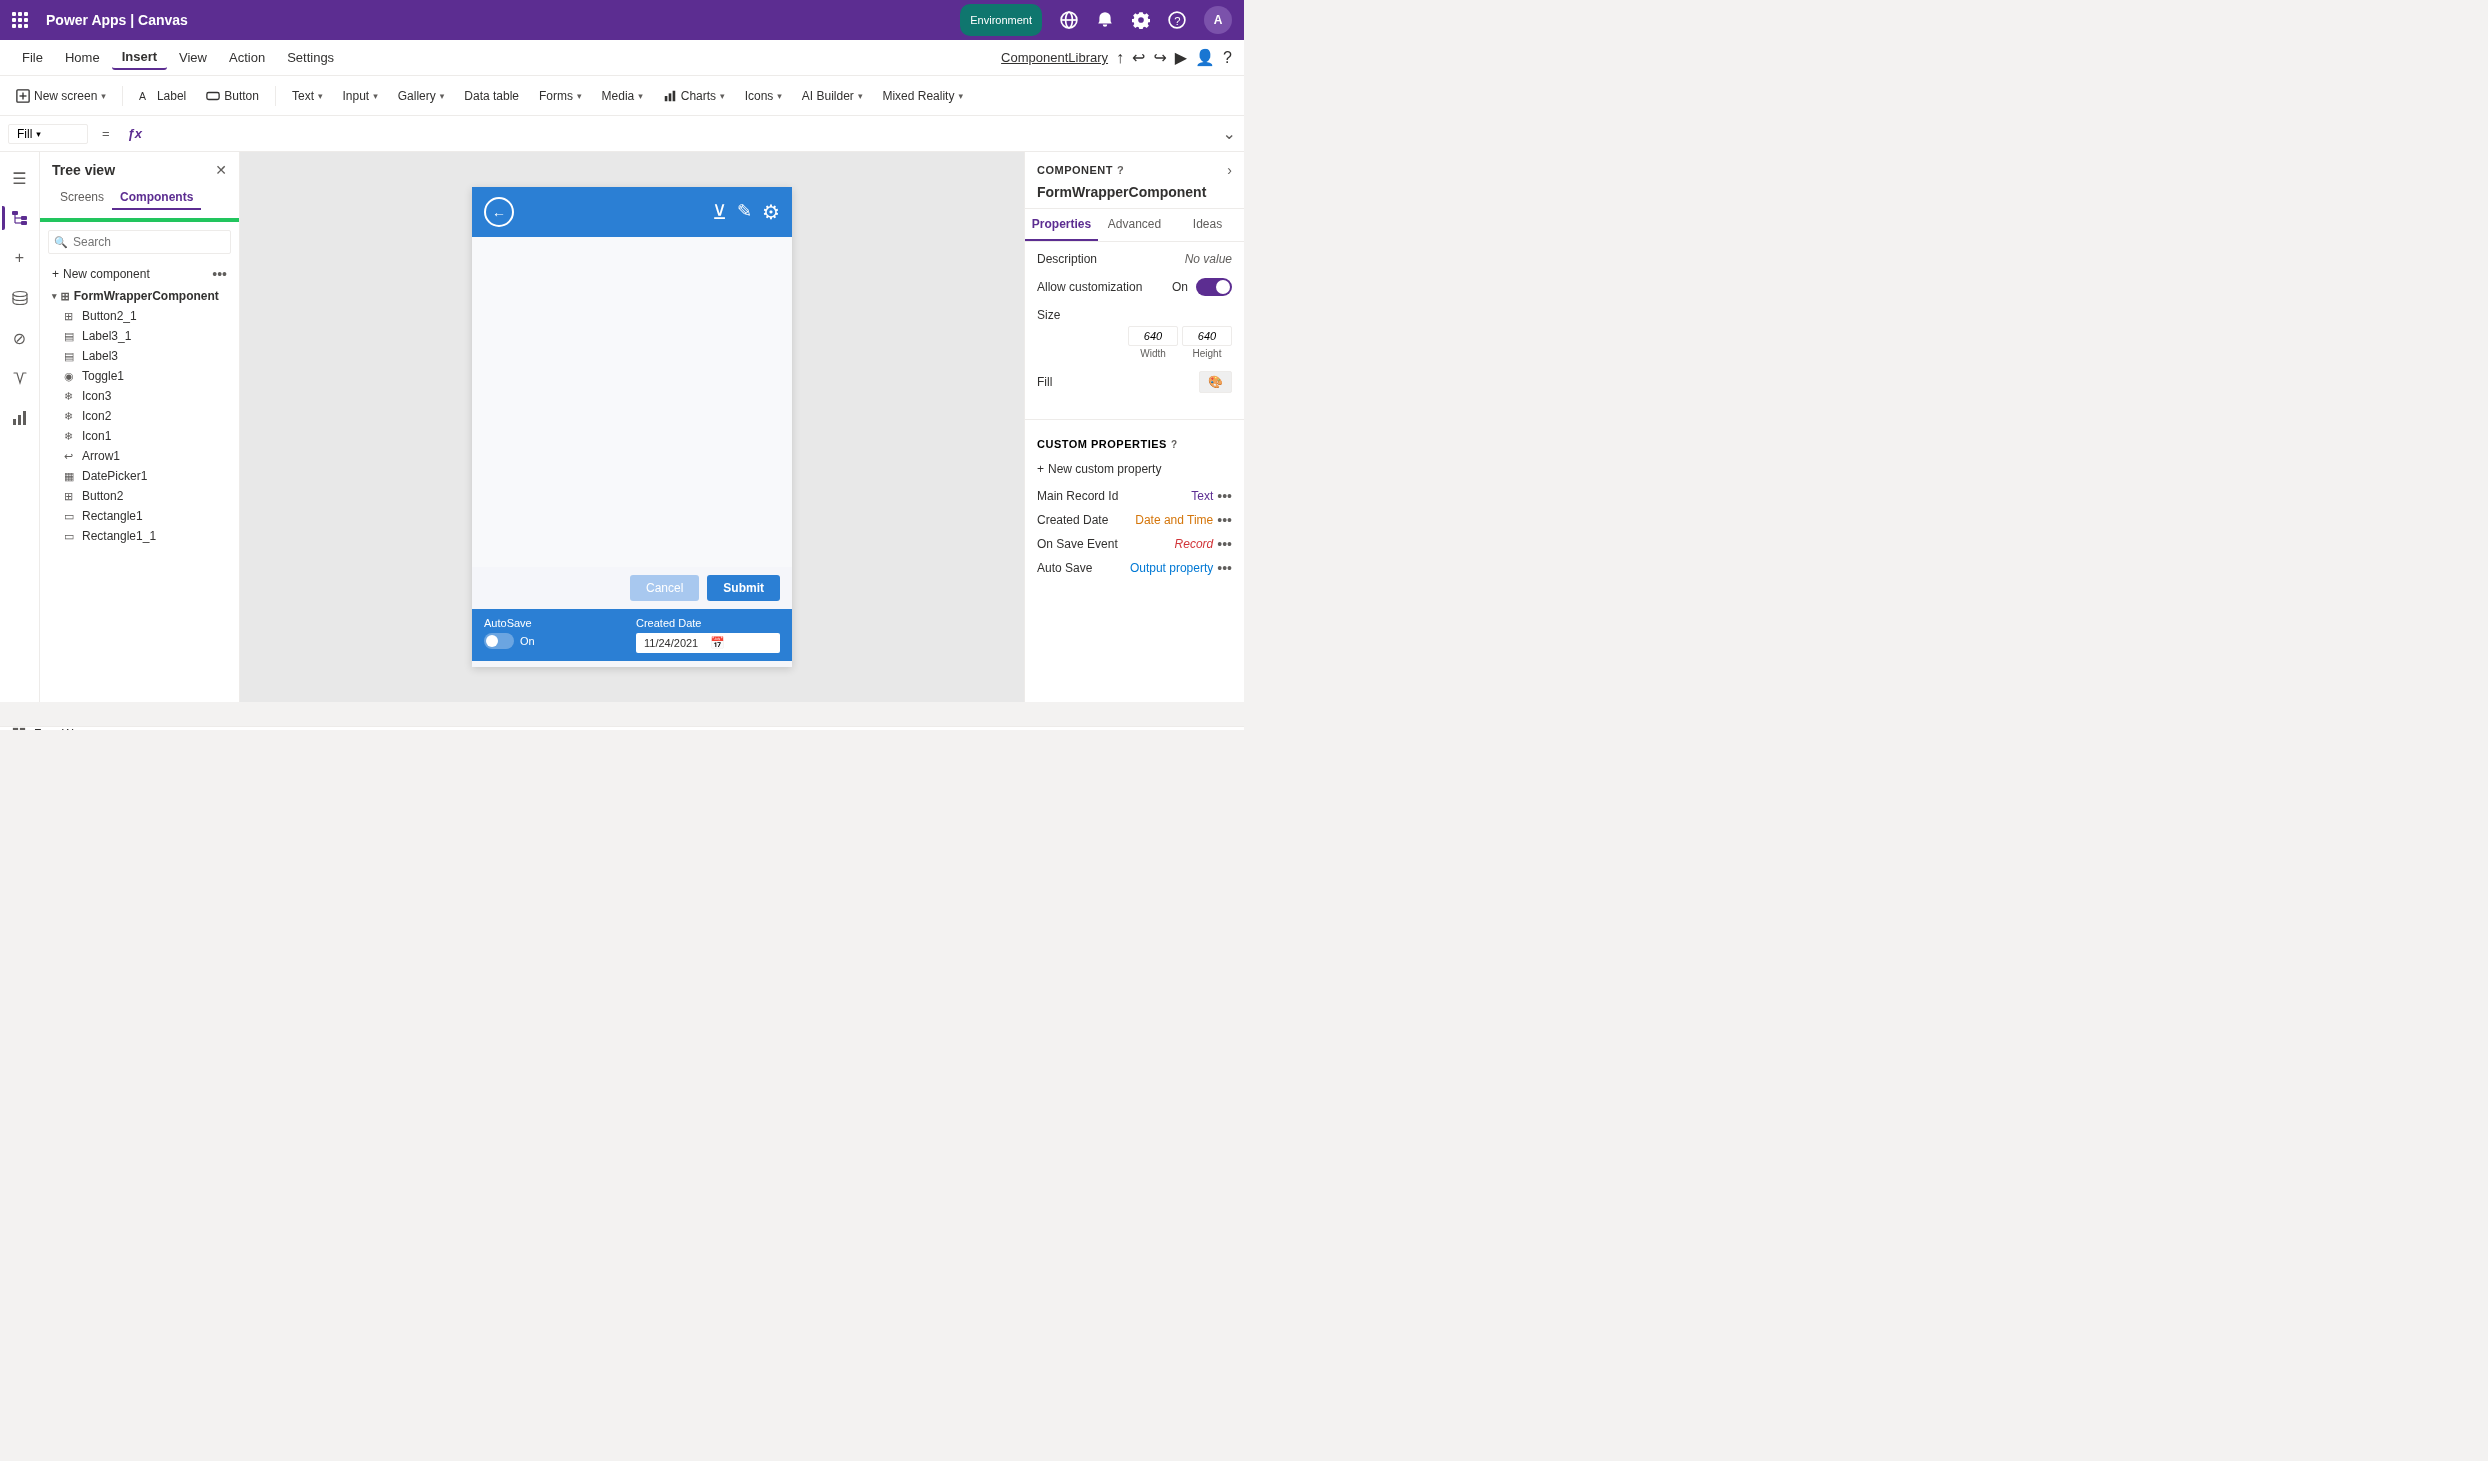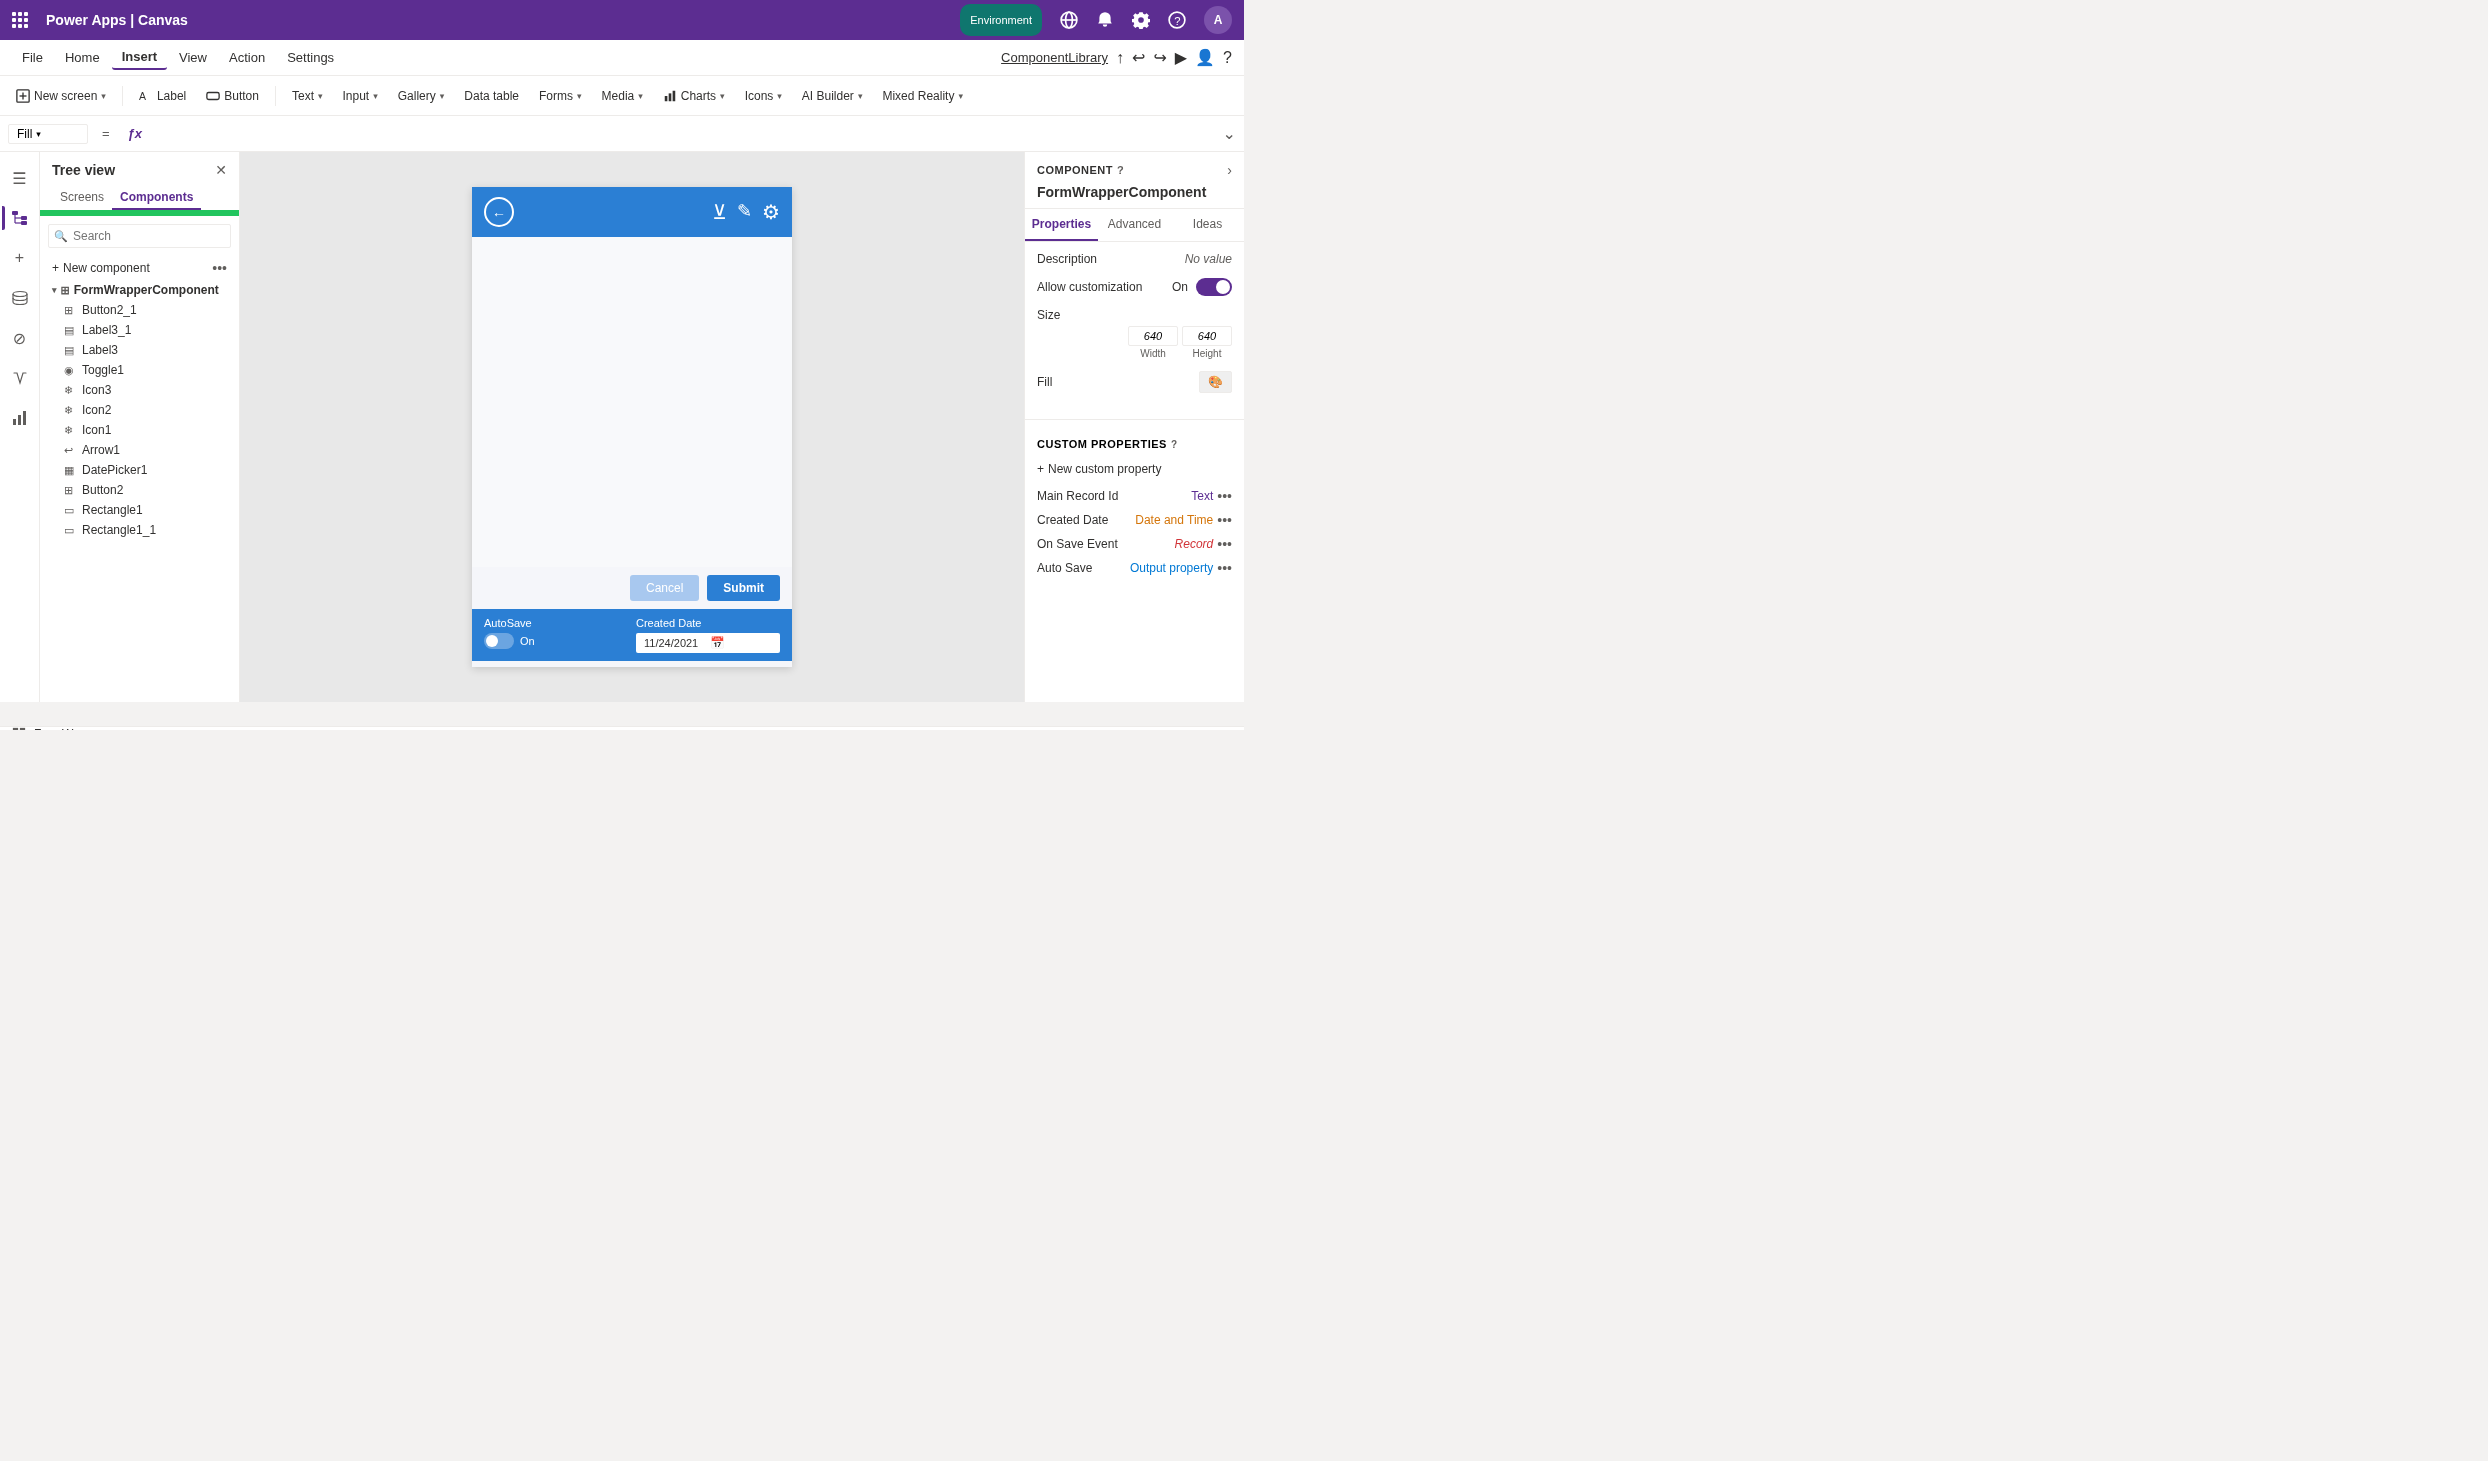--- a/index.html
+++ b/index.html
@@ -90,21 +90,21 @@
       overflow: hidden;
     }
     .tree-header {
       padding: 10px 12px 0;
       display: flex;
       align-items: center;
       justify-content: space-between;
     }
     .tree-title { font-size: 14px; font-weight: 600; color: #323130; }
     .tree-close { cursor: pointer; color: #605e5c; font-size: 14px; }
-    .tree-tabs { display: flex; gap: 0; padding: 8px 12px 0; border-bottom: 6px solid #22c55e; }
+    .tree-tabs { display: flex; gap: 0; padding: 8px 12px 8px; border-bottom: 4px solid #22c55e; }
     .tree-tab { padding: 4px 8px; font-size: 12px; cursor: pointer; color: #605e5c; }
     .tree-tab.active { color: #5c2d91; border-bottom: 2px solid #5c2d91; font-weight: 600; }
     .tree-search { margin: 8px; position: relative; }
     .tree-search input { width: 100%; padding: 4px 8px 4px 24px; border: 1px solid #edebe9; border-radius: 2px; font-size: 12px; outline: none; }
     .tree-search-icon { position: absolute; left: 6px; top: 50%; transform: translateY(-50%); font-size: 11px; color: #605e5c; }
     .tree-actions { display: flex; align-items: center; gap: 4px; padding: 4px 12px; }
     .tree-add-btn { display: flex; align-items: center; gap: 4px; font-size: 12px; color: #323130; cursor: pointer; flex: 1; }
     .tree-more { font-size: 14px; color: #605e5c; cursor: pointer; }
     .tree-items { flex: 1; overflow-y: auto; }
     .tree-item {

